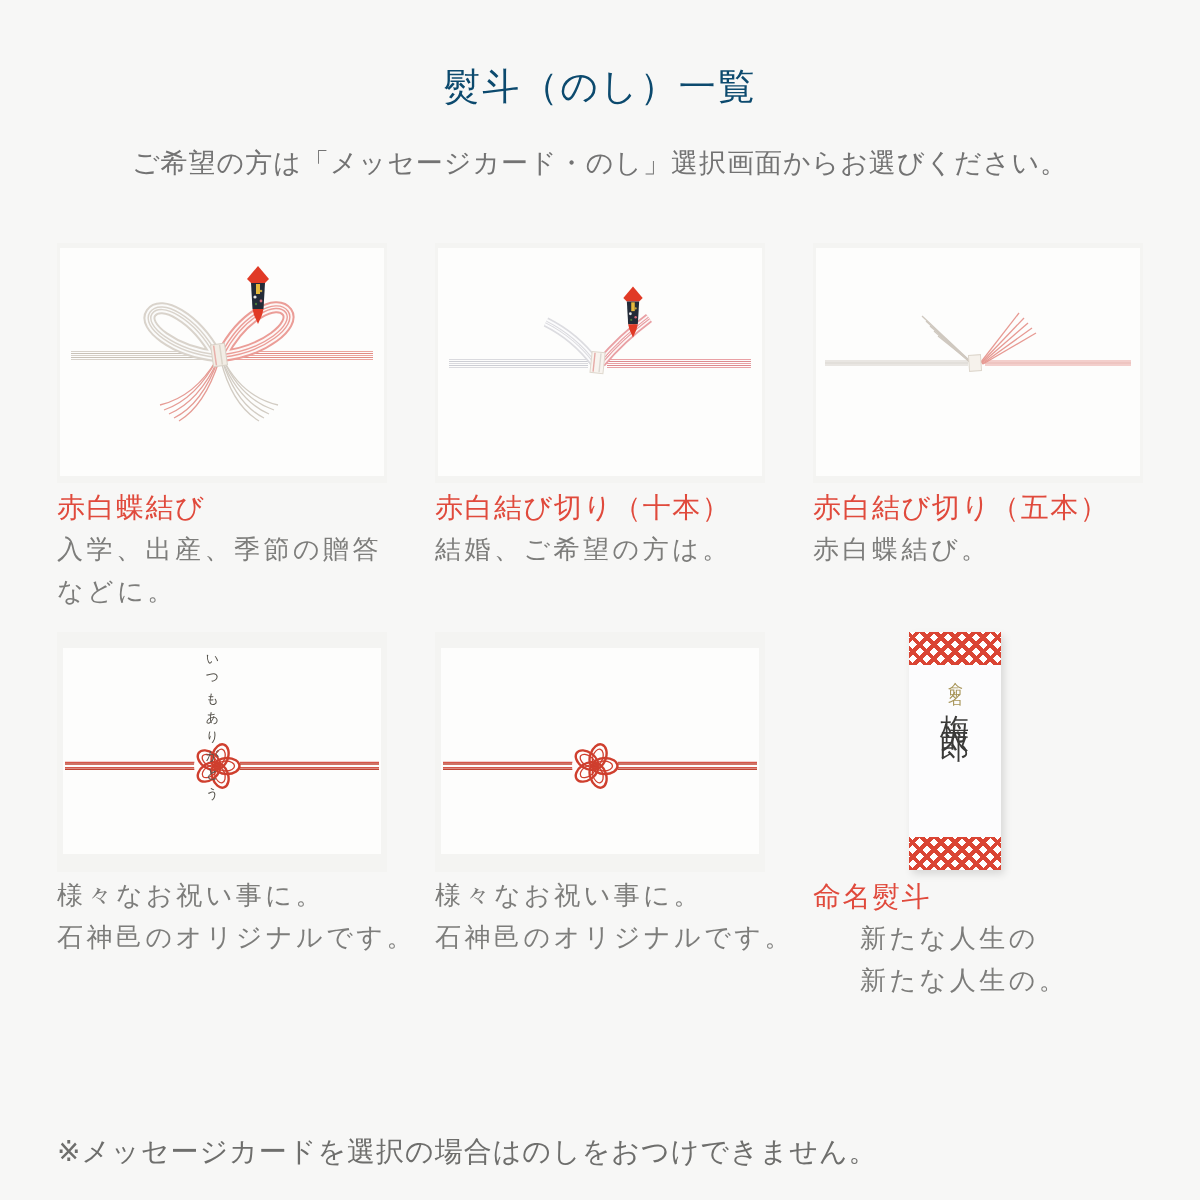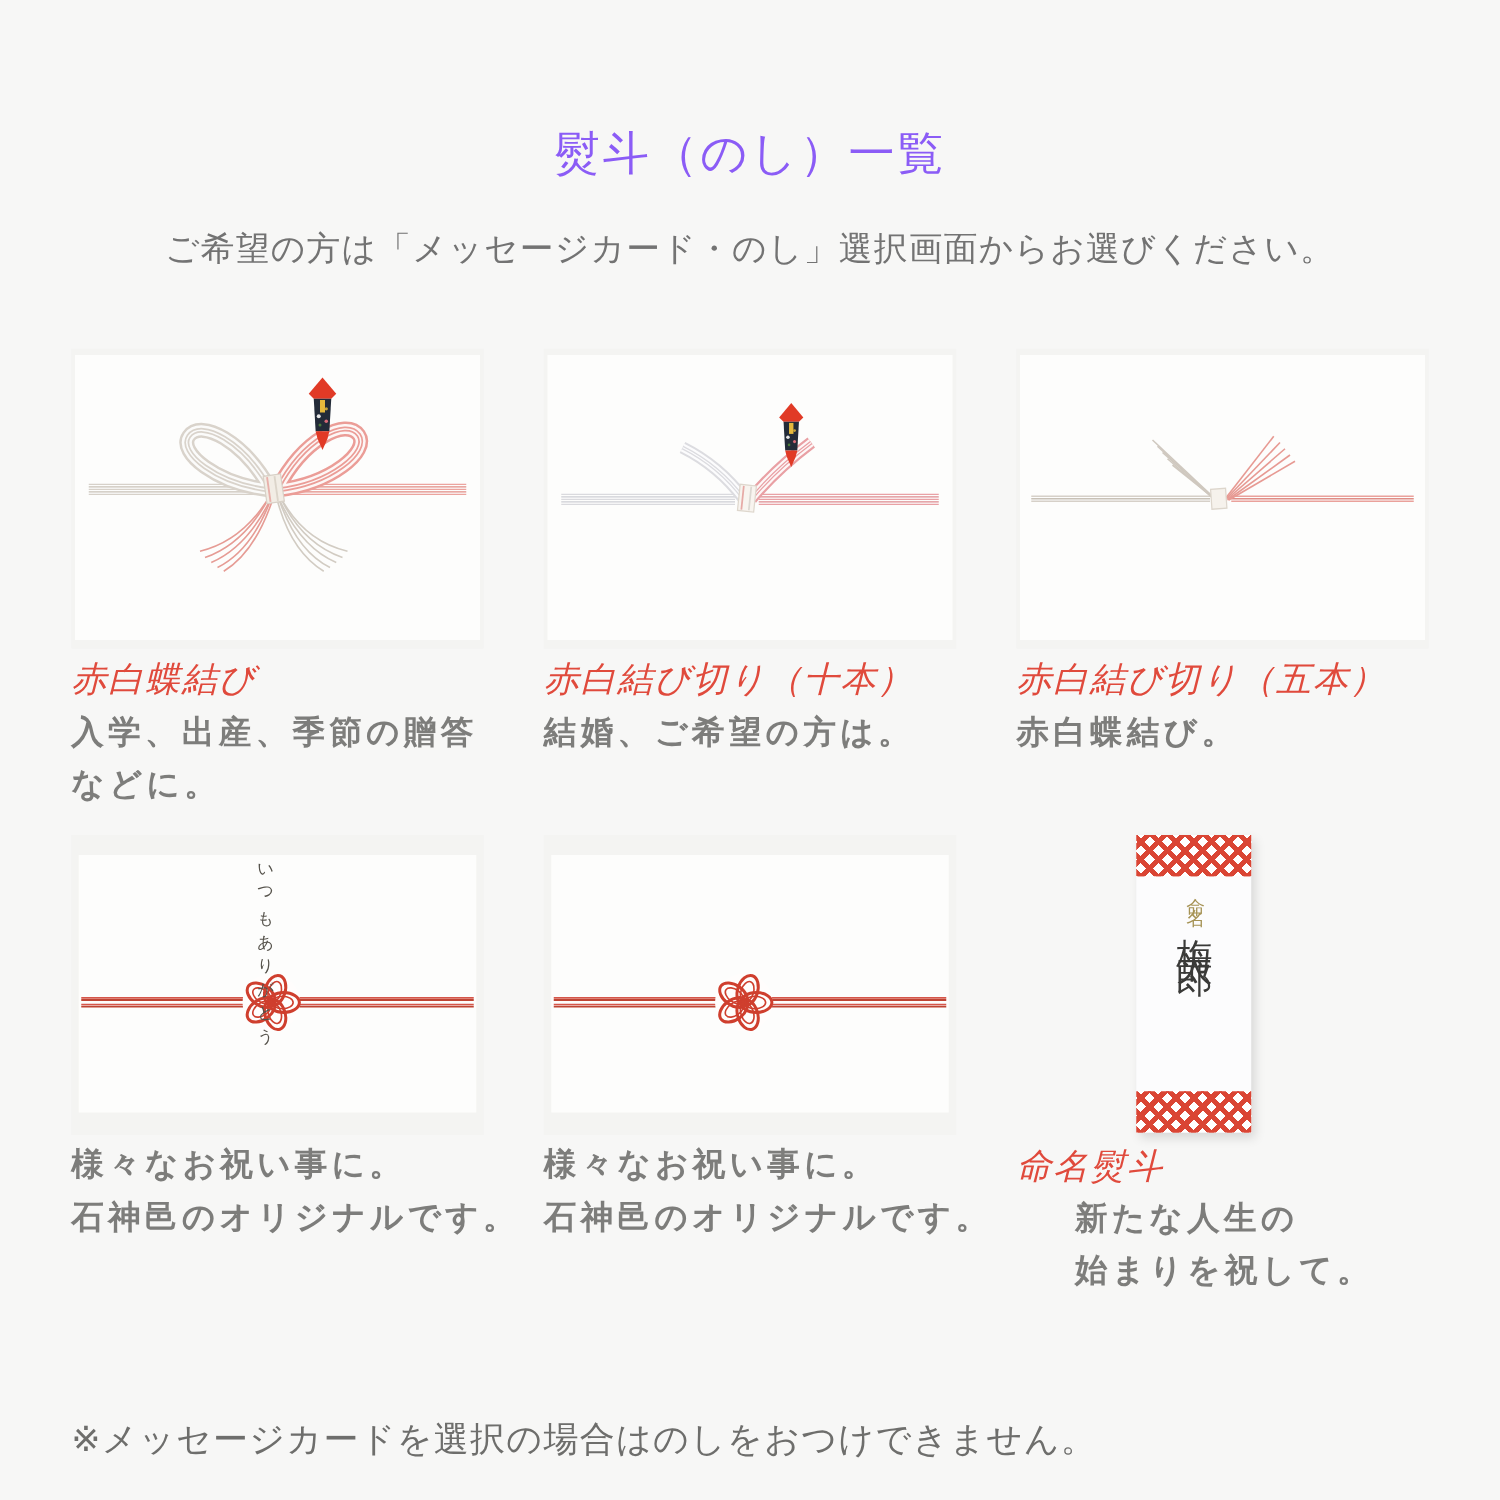--- a/index.html
+++ b/index.html
@@ -5,24 +5,24 @@
   html,body { margin:0; padding:0; }
   body {
     width:1200px; height:1200px;
     background:#f7f7f6;
     font-family:"Liberation Sans","DejaVu Sans",sans-serif;
     -webkit-font-smoothing:antialiased;
   }
   .page { position:relative; width:1200px; height:1200px; overflow:hidden; }
 
   .title {
-    margin:0; padding-top:98px;
+    margin:0; padding-top:62px;
     text-align:center;
     font-size:37px; line-height:50px; font-weight:500;
-    letter-spacing:2px; color:#8b5cf6;
+    letter-spacing:2px; color:#0c4a6e;
   }
   .subtitle {
     margin:33px 0 0 0;
     text-align:center;
     font-size:27px; line-height:36px; font-weight:400;
     letter-spacing:1px; color:#737373;
   }
 
   .grid {
     margin:62px 57px 0 57px;
@@ -34,29 +34,28 @@
   .photo {
     position:relative; width:330px; height:240px;
     background:#f4f4f2;
   }
   .photo svg { display:block; width:330px; height:240px; }
   .card-title {
     margin:7px 0 0 0;
     font-size:28px; line-height:36px; font-weight:500;
     letter-spacing:1.5px; color:#e04a3c;
     white-space:nowrap;
-    font-style:italic;
   }
   .card-desc {
     margin:2px 0 0 0;
     font-size:26px; line-height:42px; font-weight:400;
     letter-spacing:3.5px; color:#7d7d7b;
     white-space:nowrap;
   }
-  .card-desc .line { display:block;font-weight:bold; }
+  .card-desc .line { display:block; }
 
   .envelope-note {
     position:absolute; left:146px; top:14px;
     writing-mode:vertical-rl; text-orientation:upright;
     font-size:13px; letter-spacing:4px; color:#55524b;
   }
 
   
   .photo--plain { background:transparent; }
   .name-strip {
@@ -359,20 +358,20 @@
           <div class="strip-body">
             <div class="strip-header">命名</div>
             <div class="strip-name">梅太郎</div>
           </div>
           <div class="lattice"></div>
         </div>
       </div>
       <h3 class="card-title">命名熨斗</h3>
       <p class="card-desc">
         <span class="line">新たな人生の</span>
-        <span class="line">始まりを祝して。</span>
+        <span class="line">新たな人生の。</span>
       </p>
     </article>
 
   </div>
 
   <p class="footer-note">※メッセージカードを選択の場合はのしをおつけできません。</p>
 </div>
 
 </body></html>

